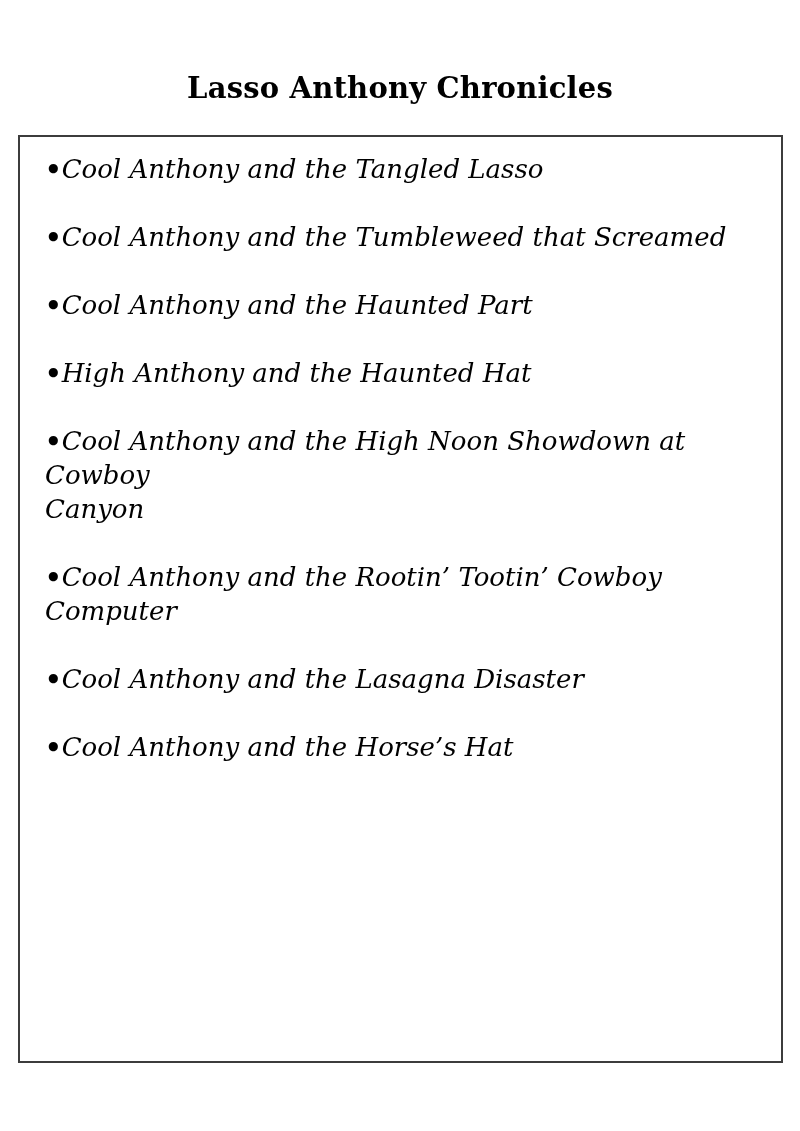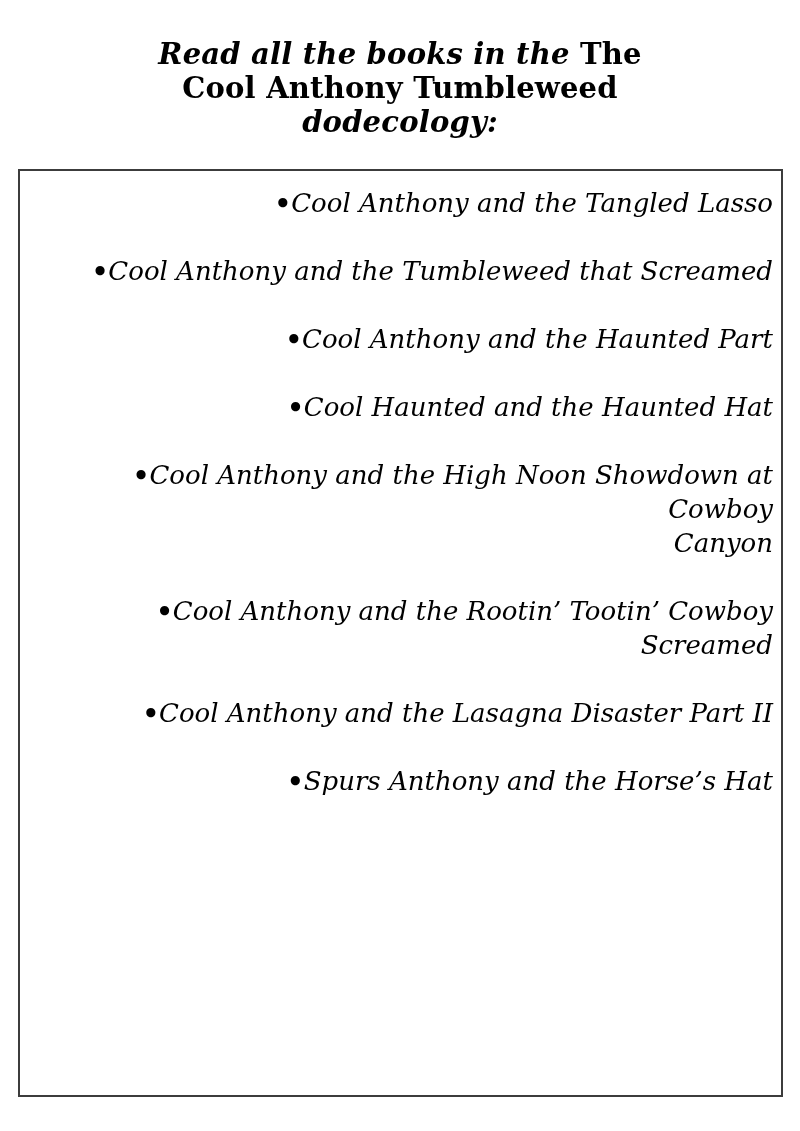--- a/index.html
+++ b/index.html
@@ -29,21 +29,20 @@
     font-style: normal;
   }
   .book-box {
     box-sizing: border-box;
     width: 765px;
     height: 928px;
     margin: 30px 0 0 18px;
     border: 2px solid #3c3c3c;
     padding: 15px 8px 0 25px;
     overflow: hidden;
-    text-align: right;
   }
   .book {
     margin: 0 0 34px 0;
     font-size: 26px;
     line-height: 34px;
     font-style: italic;
   }
   .book .bullet {
     font-style: normal;
     font-weight: bold;
@@ -51,30 +50,29 @@
   .book .title {
     white-space: pre-wrap;
   }
 </style>
 </head>
 <body>
 
 <div>
 
   <h1 class="page-header">
-    <span><span class="script">Read all the books in the</span> <span class="roman">The</span></span><br>
-    <span class="roman">Cool Anthony Tumbleweed</span><br>
-    <span class="script">dodecology:</span>
+    <br>
+    <span class="roman">Lasso Anthony Chronicles</span><br>
   </h1>
 
   <div class="book-box">
     <p class="book"><span class="bullet">•</span><span class="title">Cool Anthony and the Tangled Lasso</span></p>
     <p class="book"><span class="bullet">•</span><span class="title">Cool Anthony and the Tumbleweed that Screamed</span></p>
     <p class="book"><span class="bullet">•</span><span class="title">Cool Anthony and the Haunted Part</span></p>
-    <p class="book"><span class="bullet">•</span><span class="title">Cool Haunted and the Haunted Hat</span></p>
+    <p class="book"><span class="bullet">•</span><span class="title">High Anthony and the Haunted Hat</span></p>
     <p class="book"><span class="bullet">•</span><span class="title">Cool Anthony and the High Noon Showdown at Cowboy
 Canyon</span></p>
-    <p class="book"><span class="bullet">•</span><span class="title">Cool Anthony and the Rootin’ Tootin’ Cowboy Screamed</span></p>
-    <p class="book"><span class="bullet">•</span><span class="title">Cool Anthony and the Lasagna Disaster Part II</span></p>
-    <p class="book"><span class="bullet">•</span><span class="title">Spurs Anthony and the Horse’s Hat</span></p>
+    <p class="book"><span class="bullet">•</span><span class="title">Cool Anthony and the Rootin’ Tootin’ Cowboy Computer</span></p>
+    <p class="book"><span class="bullet">•</span><span class="title">Cool Anthony and the Lasagna Disaster</span></p>
+    <p class="book"><span class="bullet">•</span><span class="title">Cool Anthony and the Horse’s Hat</span></p>
   </div>
 
 </div>
 
 </body></html>

